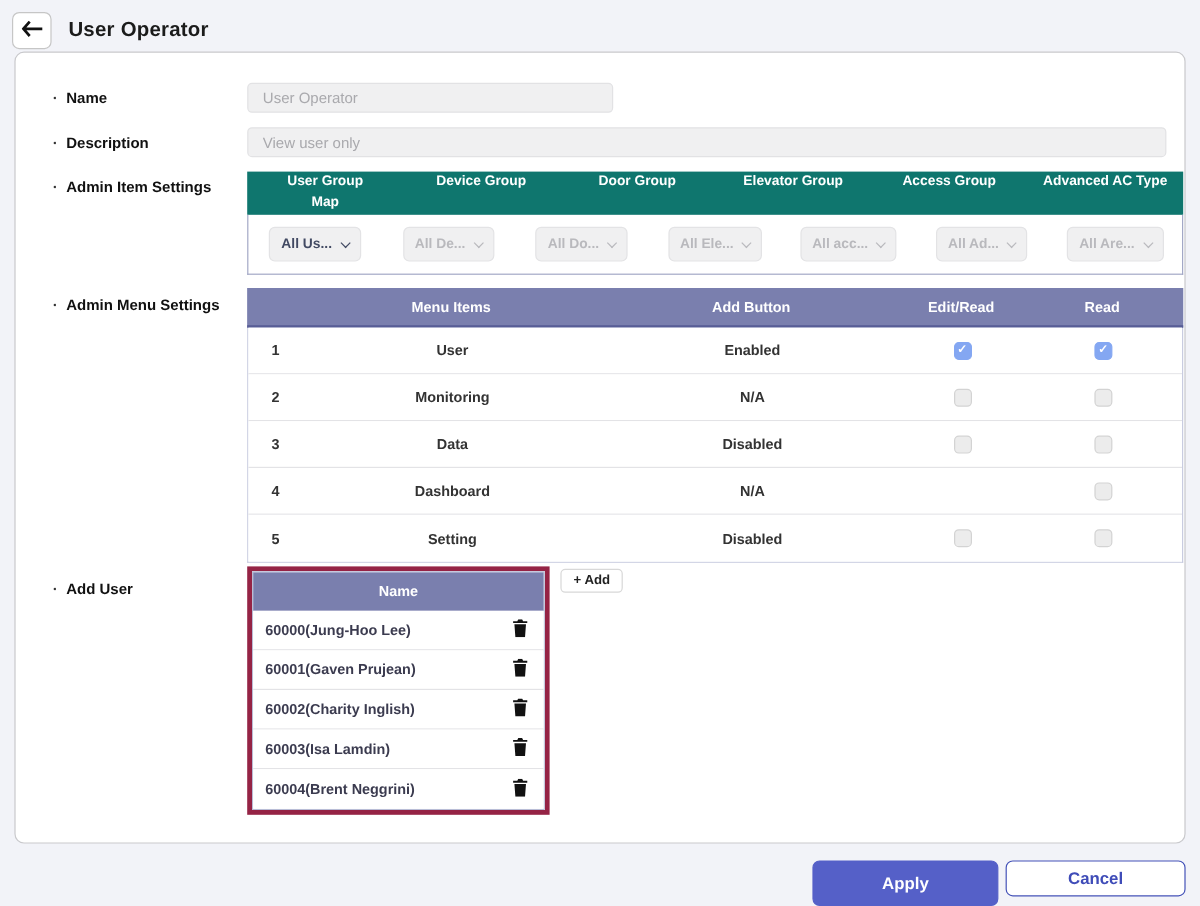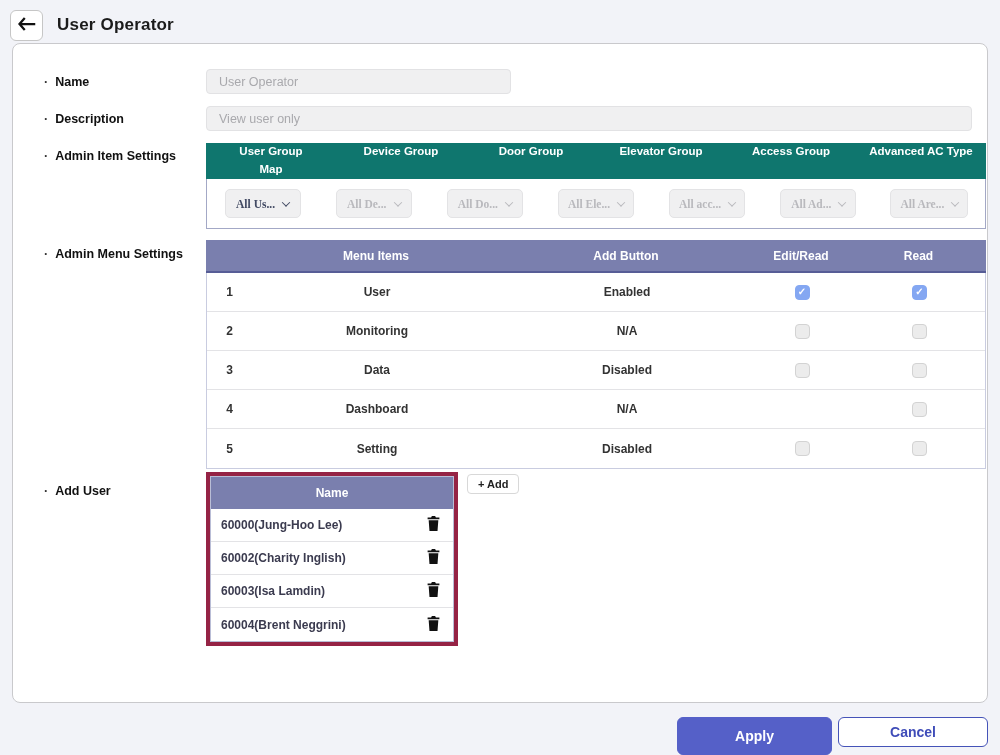--- a/index.html
+++ b/index.html
@@ -49,21 +49,21 @@
     justify-content:center; text-align:center; line-height:1.15; padding:2px 6px;
   }
   .item-body {
     display:grid; grid-template-columns:repeat(7,1fr); height:50px;
     border:1px solid #a3a8c6; border-top:none;
   }
   .dd-cell { display:flex; align-items:center; justify-content:center; }
   .dd {
     min-width:76px; height:29px; background:#f0f0f1; border:1px solid #e3e3e5; border-radius:5px;
     display:flex; align-items:center; justify-content:center; gap:8px; cursor:pointer;
-    font-family:Liberation Serif, serif; font-size:11.5px; font-weight:700;
+    font-family:Liberation Sans, sans-serif; font-size:11.5px; font-weight:700;
     color:#424a63; padding:0 9px;
   }
   .dd[data-enabled="false"] { color:#b9b9bd; cursor:default; }
   .chev {
     width:6px; height:6px; border-right:1.6px solid currentColor; border-bottom:1.6px solid currentColor;
     transform:rotate(45deg) translate(-1px,-1px); display:inline-block;
   }
 
   
   .menu-table { width:780px; border:1px solid #c9cce0; border-top:none; }
@@ -292,20 +292,28 @@
             <div class="adduser-head">Name</div>
             <div class="user-row">
               <span class="user-name">60000(Jung-Hoo Lee)</span>
               <button class="trash-btn">
                   <span><svg width="13" height="15" viewBox="0 0 24 28">
                       <path d="M9 0 L15 0 L16.5 3 L23 3 L23 6 L1 6 L1 3 L7.5 3 Z M3 8 L21 8 L19.5 28 L4.5 28 Z" fill="#111"></path>
                     </svg></span>
                 </button>
             </div>
             <div class="user-row">
+              <span class="user-name">60001(Gaven Prujean)</span>
+              <button class="trash-btn">
+                  <span><svg width="13" height="15" viewBox="0 0 24 28">
+                      <path d="M9 0 L15 0 L16.5 3 L23 3 L23 6 L1 6 L1 3 L7.5 3 Z M3 8 L21 8 L19.5 28 L4.5 28 Z" fill="#111"></path>
+                    </svg></span>
+                </button>
+            </div>
+            <div class="user-row">
               <span class="user-name">60002(Charity Inglish)</span>
               <button class="trash-btn">
                   <span><svg width="13" height="15" viewBox="0 0 24 28">
                       <path d="M9 0 L15 0 L16.5 3 L23 3 L23 6 L1 6 L1 3 L7.5 3 Z M3 8 L21 8 L19.5 28 L4.5 28 Z" fill="#111"></path>
                     </svg></span>
                 </button>
             </div>
             <div class="user-row">
               <span class="user-name">60003(Isa Lamdin)</span>
               <button class="trash-btn">

